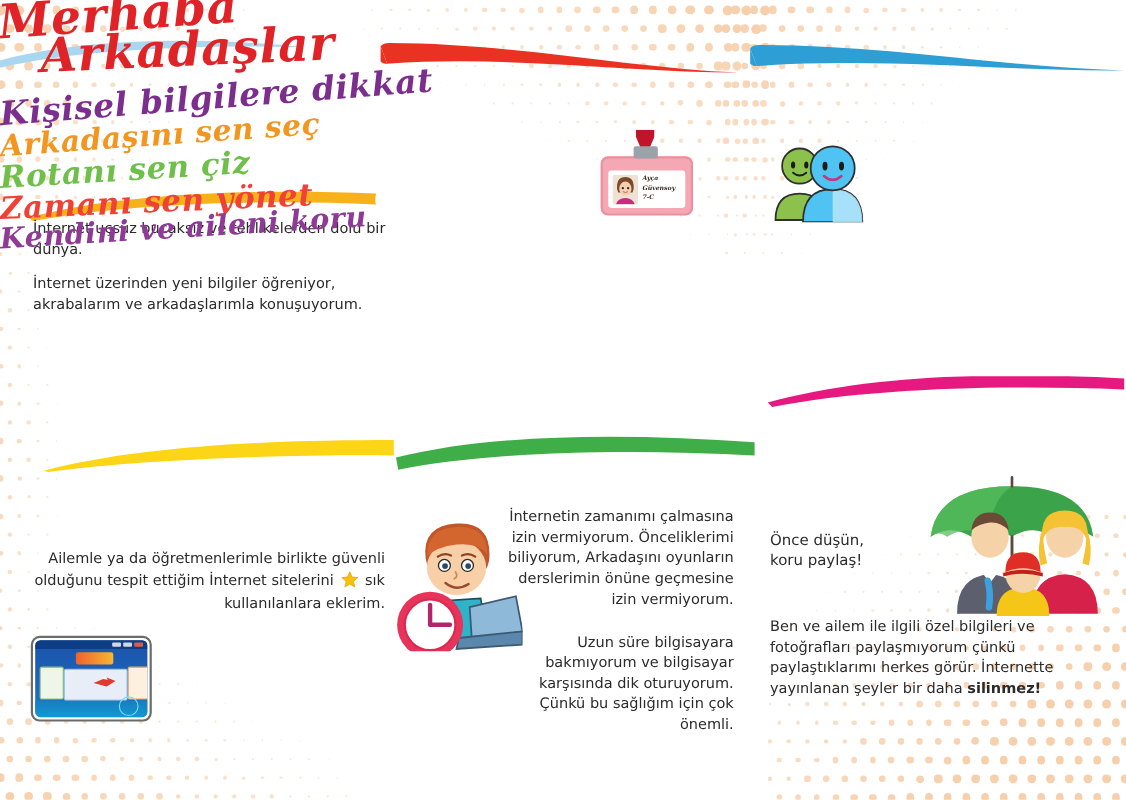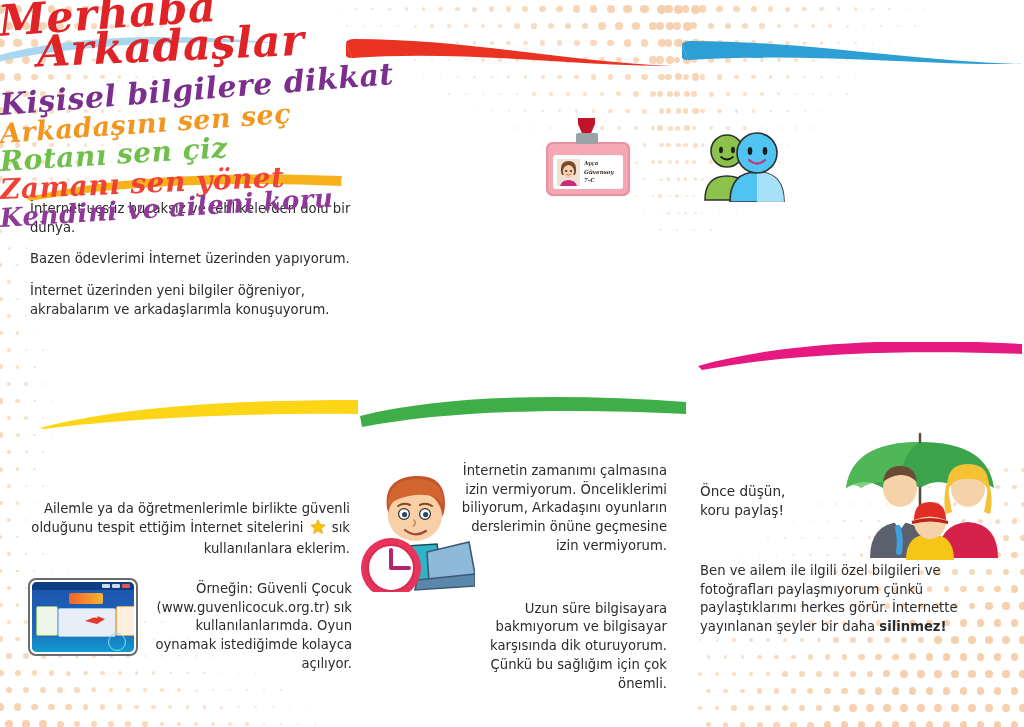--- a/index.html
+++ b/index.html
@@ -1097,21 +1097,20 @@
   </div>
 
   <div class="swoosh" style="left:24px;top:172px;width:320px;height:30px;">
     <svg viewBox="0 0 320 30" width="320" height="30">
       <path d="M2 26 C90 2 220 0 318 4 C316 12 318 14 318 14 C214 9 92 13 6 29 Z" fill="#f7b21b"></path>
     </svg>
   </div>
 
   <div class="copy al" style="left:30px;top:200px;width:322px;">
     <p>İnternet uçsuz bucaksız ve tehlikelerden dolu bir dünya.</p>
-    <p>Bazen ödevlerimi İnternet üzerinden yapıyorum.</p>
     <p>İnternet üzerinden yeni bilgiler öğreniyor, akrabalarım ve arkadaşlarımla konuşuyorum.</p>
   </div>
 
   <div class="swoosh" style="left:344px;top:36px;width:330px;height:34px;">
     <svg viewBox="0 0 330 34" width="330" height="34">
       <path d="M2 6 C4 4 6 3 10 3 C120 3 230 26 328 30 C232 30 118 14 8 22 Z" fill="#ea3223"></path>
       <path d="M2 6 L2 20 C4 22 6 22 8 22 Z" fill="#ea3223"></path>
     </svg>
   </div>
 
@@ -1208,23 +1207,20 @@
       <svg class="tb-plane" viewBox="0 0 22 14">
         <path d="M1 8 L13 3 L21 6 L13 11 Z" fill="#e03a2f"></path>
         <path d="M8 4 L12 1 L14 5 Z" fill="#f4f4f4"></path>
       </svg>
       <div class="tb-box tb-search"></div>
       <div class="tb-sea"></div>
       <div class="tb-wheel"></div>
     </div>
   </div>
 
-  <div class="copy ar" style="left:148px;top:580px;width:204px;">
-    <p>Örneğin: Güvenli Çocuk (www.guvenlicocuk.org.tr) sık kullanılanlarımda. Oyun oynamak istediğimde kolayca açılıyor.</p>
-  </div>
 
   <div class="swoosh" style="left:358px;top:396px;width:330px;height:32px;">
     <svg viewBox="0 0 330 32" width="330" height="32">
       <path d="M2 20 C90 -2 210 -2 328 6 L328 18 C212 12 92 14 4 31 Z" fill="#3fae49"></path>
     </svg>
   </div>
 
   <div class="script h-zamani" style="left:400px;top:420px;">Zamanı sen yönet</div>
 
   <div class="boy" style="left:357px;top:462px;width:118px;height:130px;">
@@ -1254,21 +1250,21 @@
       <g>
         <circle cx="34" cy="106" r="30" fill="#e8335a"></circle>
         <circle cx="34" cy="106" r="23" fill="#ffffff" stroke="#d92b52" stroke-width="2"></circle>
         <path d="M34 88 L34 106 L52 106" stroke="#b3246a" stroke-width="4" fill="none" stroke-linecap="round" stroke-linejoin="round"></path>
       </g>
     </svg>
   </div>
 
   <div class="copy ar" style="left:455px;top:462px;width:212px;">
     <p>İnternetin zamanımı çalmasına izin vermiyorum. Önceliklerimi biliyorum, Arkadaşını oyunların derslerimin önüne geçmesine izin vermiyorum.</p>
-    <p style="margin-top:44px;">Uzun süre bilgisayara bakmıyorum ve bilgisayar karşısında dik oturuyorum. Çünkü bu sağlığım için çok önemli.</p>
+    <p style="margin-top:20px;">Uzun süre bilgisayara bakmıyorum ve bilgisayar karşısında dik oturuyorum. Çünkü bu sağlığım için çok önemli.</p>
   </div>
 
   <div class="swoosh" style="left:694px;top:342px;width:330px;height:30px;">
     <svg viewBox="0 0 330 30" width="330" height="30">
       <path d="M4 24 C96 -2 222 -4 328 2 L328 12 C224 8 100 10 8 28 Z" fill="#e5197f"></path>
     </svg>
   </div>
 
   <div class="script h-kendini" style="left:718px;top:372px;">Kendini ve aileni koru</div>
 

